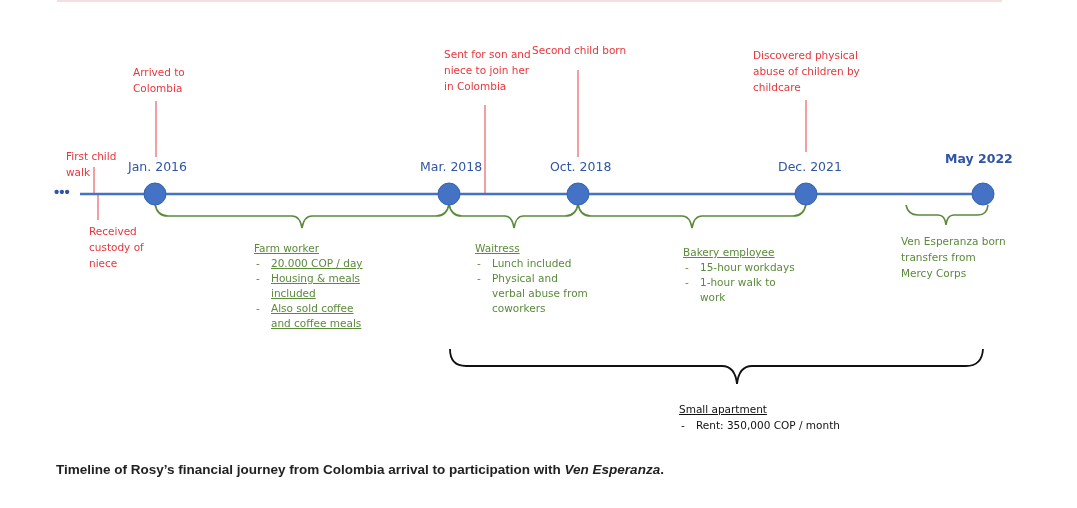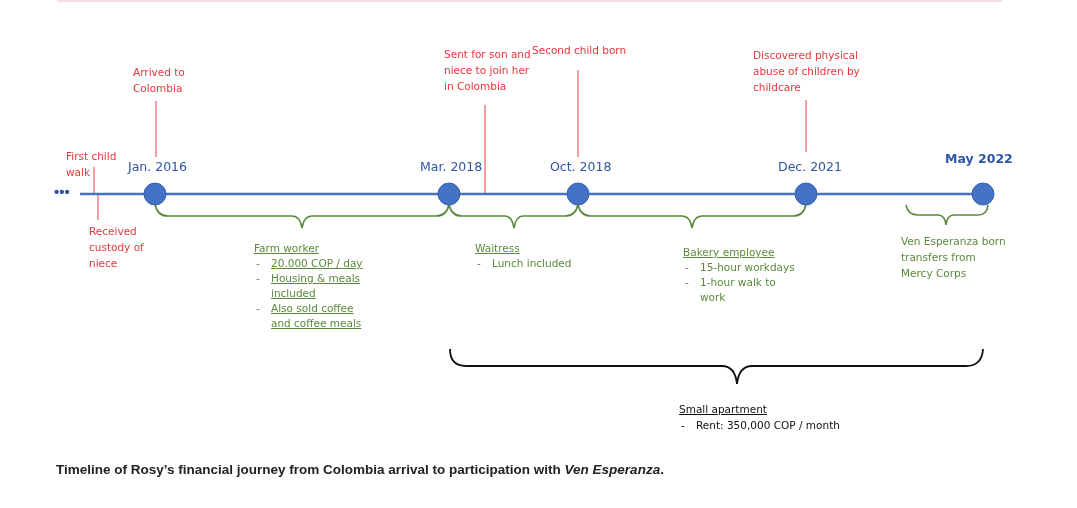--- a/index.html
+++ b/index.html
@@ -91,20 +91,21 @@
   <ul class="list">
     <li><span>20.000 COP / day</span></li>
     <li><span>Housing &amp; meals</span><br><span>included</span></li>
     <li><span>Also sold coffee</span><br><span>and coffee meals</span></li>
   </ul>
 </div>
 <div class="lbl green" style="left:475px; top:241px; line-height:15px;">
   <div class="ul">Waitress</div>
   <ul class="list">
     <li><span>Lunch included</span></li>
+    <li><span>Physical and</span><br><span>verbal abuse from</span><br><span>coworkers</span></li>
   </ul>
 </div>
 <div class="lbl green" style="left:683px; top:245px; line-height:15px;">
   <div class="ul">Bakery employee</div>
   <ul class="list">
     <li><span>15-hour workdays</span></li>
     <li><span>1-hour walk to</span><br><span>work</span></li>
   </ul>
 </div>
 <div class="lbl green" style="left:901px; top:233px;">

